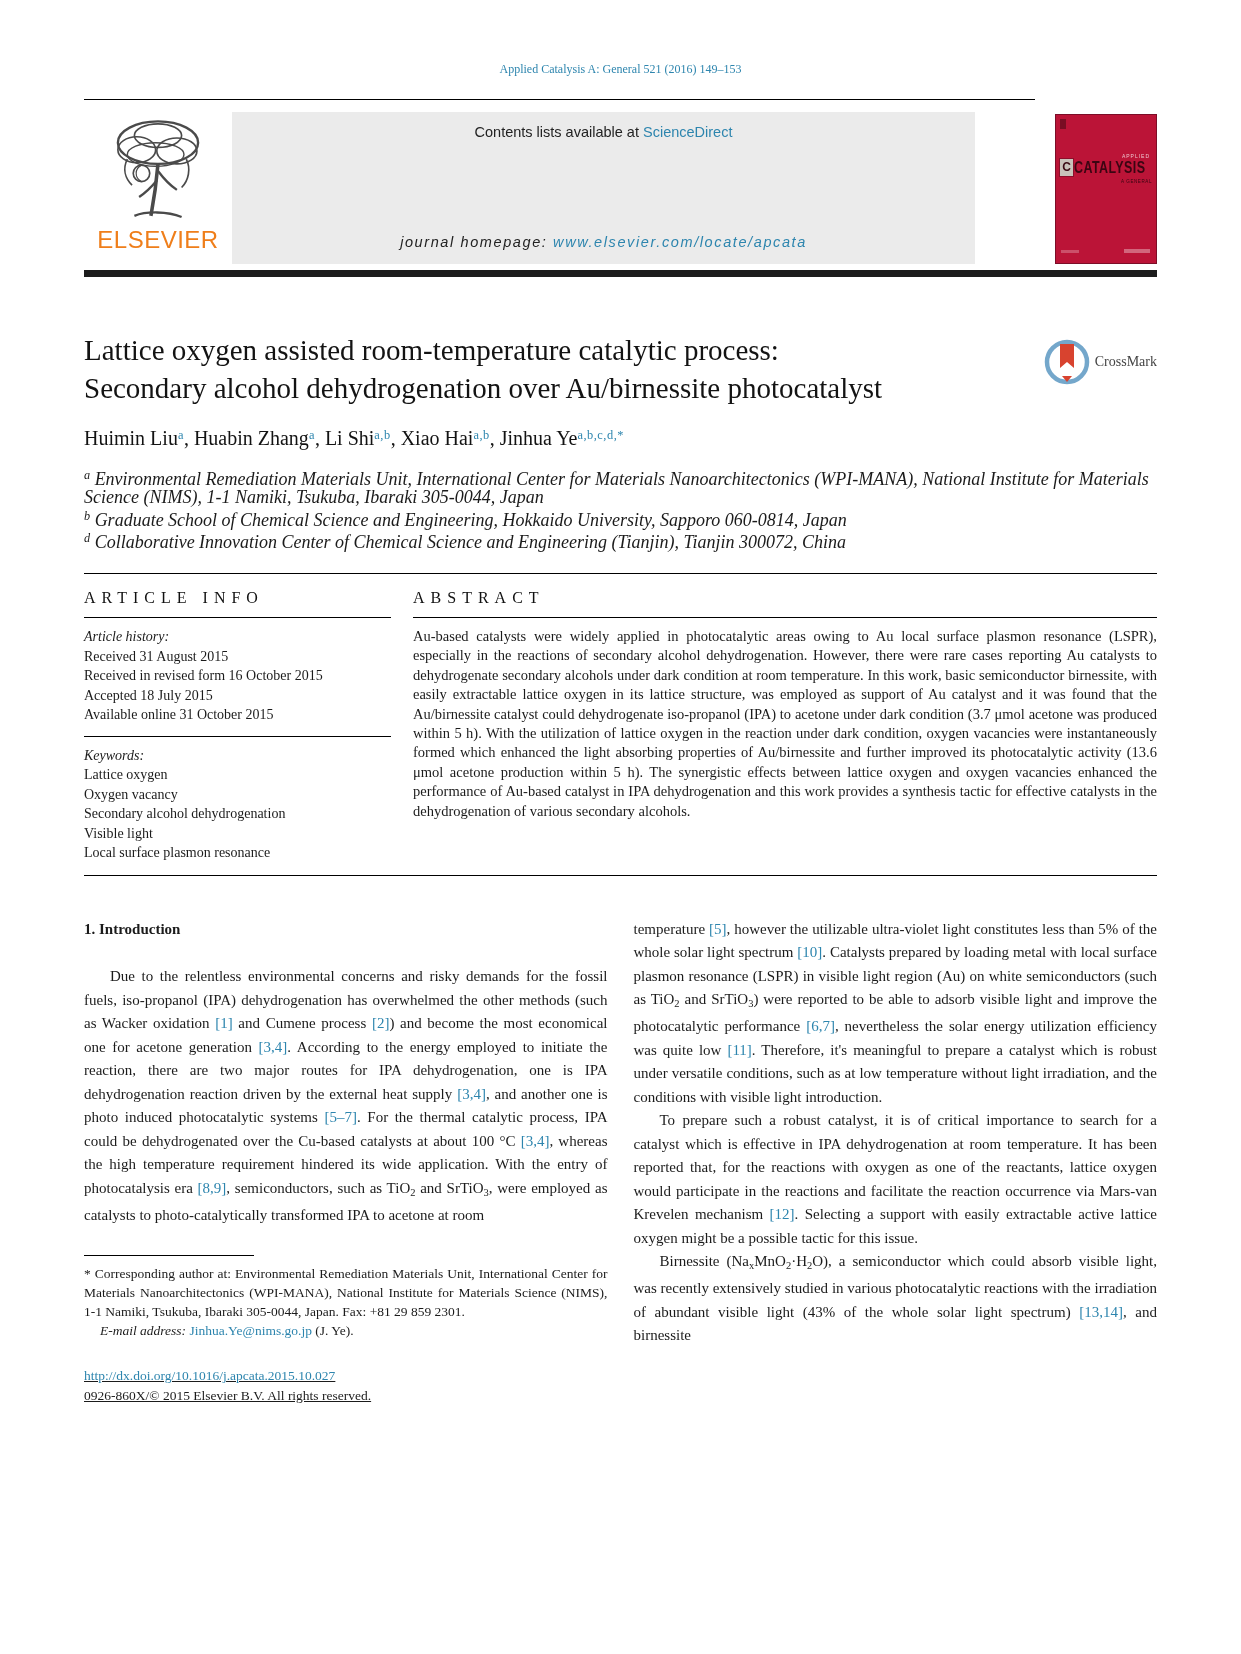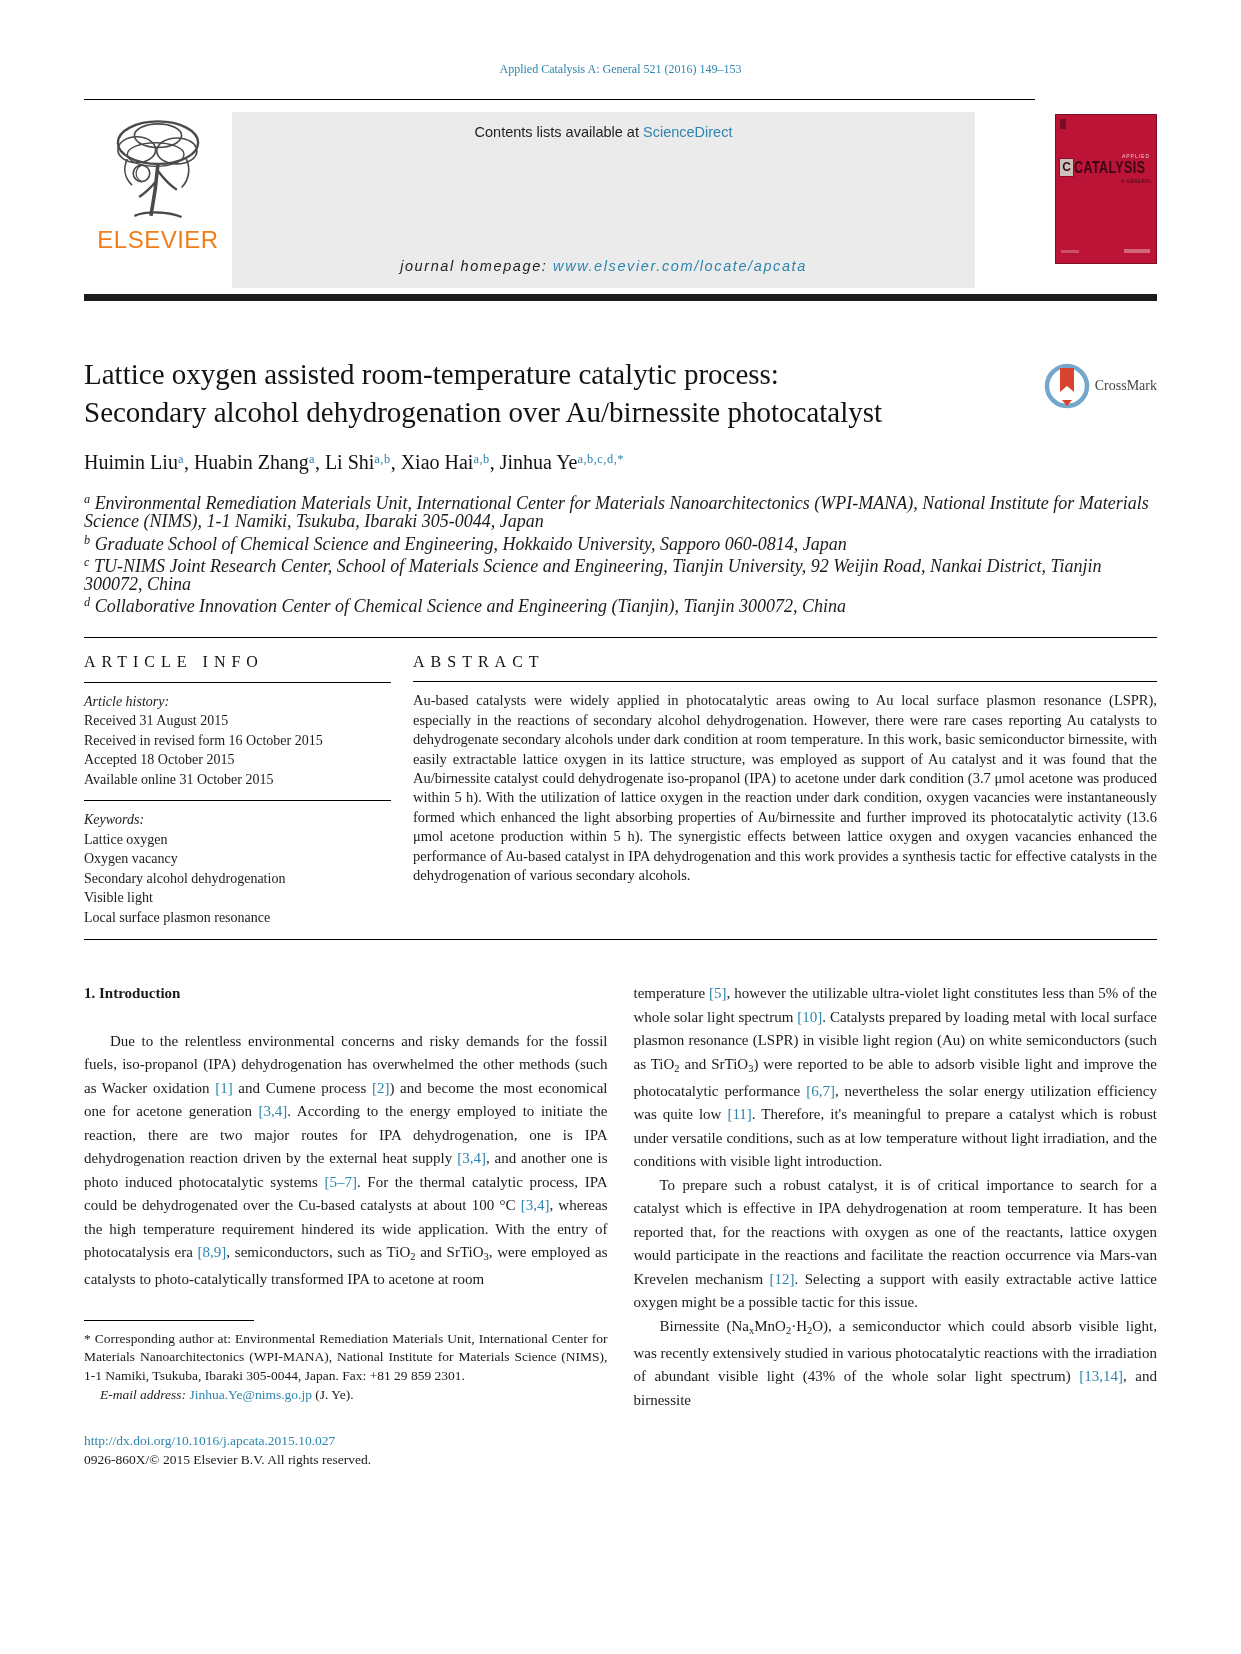--- a/index.html
+++ b/index.html
@@ -13,21 +13,21 @@
     width:1241px;height:1654px;box-sizing:border-box;
     padding:62px 84px 0 84px;position:relative;overflow:hidden;
     font-family:"Liberation Serif", serif;color:#1b1b1b;
     -webkit-font-smoothing:antialiased;
   }
   .citation{text-align:center;font-size:12px;color:var(--c-accent);margin-bottom:22px;}
   .top-rule{border-top:1.5px solid #000;width:calc(100% - 122px);}
   .header-grid{display:grid;grid-template-columns:148px 1fr 102px;margin-top:12px;align-items:start;}
   .logo-col{display:flex;flex-direction:column;align-items:center;width:148px;}
   .elsevier-word{font-family:Liberation Sans, sans-serif;color:var(--c-orange);font-size:24px;letter-spacing:0.5px;margin-top:-4px;font-weight:400;}
-  .banner{background:#ebebeb;margin-right:80px;height:176px;display:flex;flex-direction:column;justify-content:space-between;padding:12px 8px 14px;box-sizing:border-box;text-align:center;}
+  .banner{background:#ebebeb;margin-right:80px;height:152px;display:flex;flex-direction:column;justify-content:space-between;padding:12px 8px 14px;box-sizing:border-box;text-align:center;}
   .contents-line{font-family:"Liberation Sans",sans-serif;font-size:14.5px;color:#222;}
   .journal-title{font-size:30px;color:#111;}
   .homepage-line{font-family:"Liberation Sans",sans-serif;font-size:14.5px;letter-spacing:1.6px;color:#222;font-style:italic;}
   .link{color:var(--c-accent);text-decoration:none;cursor:pointer;}
   .cover{width:102px;height:150px;background:var(--c-cover_red);border:1px solid #7c0e28;box-sizing:border-box;position:relative;margin-top:2px;cursor:pointer;}
   .cover .c-small{position:absolute;top:38px;right:6px;font-family:"Liberation Sans",sans-serif;font-size:5px;color:rgba(255,255,255,0.75);letter-spacing:1px;}
   .cover .c-titlerow{position:absolute;top:44px;left:4px;right:3px;display:flex;align-items:center;}
   .cover .c-box{width:13px;height:17px;background:#c9c2ba;color:#3a0a14;font-family:"Liberation Sans",sans-serif;font-size:12px;font-weight:bold;text-align:center;line-height:17px;margin-right:1px;box-shadow:0 0 0 1px #8c0f2b;}
   .cover .c-title{font-family:"Liberation Sans",sans-serif;font-size:12.5px;font-weight:bold;color:rgba(30,2,10,0.82);letter-spacing:0.4px;transform:scaleY(1.25);transform-origin:left center;}
   .cover .c-sub{position:absolute;top:64px;right:4px;font-family:"Liberation Sans",sans-serif;font-size:4.5px;color:rgba(30,2,10,0.85);letter-spacing:0.6px;}
@@ -58,21 +58,21 @@
   .abs-copyright{text-align:right;margin-top:3px;}
   .bottom-rule{border-top:1px solid #000;}
   .body-grid{display:grid;grid-template-columns:1fr 1fr;column-gap:26px;margin-top:42px;font-size:15px;line-height:23.5px;text-align:justify;}
   .intro-h{font-weight:bold;font-size:15px;margin:0 0 24px 0;}
   .p-indent{text-indent:26px;}
   .p0{margin:0;}
   .footnote-block{margin-top:28px;}
   .fn-rule{width:170px;border-top:1px solid #000;margin-bottom:9px;}
   .fn{font-size:13.5px;line-height:18.8px;text-align:justify;}
   .fn2{text-indent:16px;}
-  .doi-block{margin-top:26px;font-size:13.5px;line-height:19.5px;text-align:left;}
+  .doi-block{margin-top:26px;font-size:13.5px;line-height:19.5px;text-align:left;text-decoration:underline;}
   .doi{color:var(--c-accent);cursor:pointer;}
 </style>
 </head>
 <body>
 
 <div class="page">
 
   <div class="citation">Applied Catalysis A: General 521 (2016) 149–153</div>
   <div class="top-rule"></div>
 
@@ -133,34 +133,33 @@
       </svg>
       <span class="crossmark-label">CrossMark</span>
     </div>
   </div>
 
   <div class="authors"><span>Huimin Liu</span><span class="supref">a</span><span>, Huabin Zhang</span><span class="supref">a</span><span>, Li Shi</span><span class="supref">a,b</span><span>, Xiao Hai</span><span class="supref">a,b</span><span>, Jinhua Ye</span><span class="supref">a,b,c,d,*</span></div>
 
   <div class="affiliations">
     <div><span class="sup">a</span><span> Environmental Remediation Materials Unit, International Center for Materials Nanoarchitectonics (WPI-MANA), National Institute for Materials Science (NIMS), 1-1 Namiki, Tsukuba, Ibaraki 305-0044, Japan</span></div>
     <div><span class="sup">b</span><span> Graduate School of Chemical Science and Engineering, Hokkaido University, Sapporo 060-0814, Japan</span></div>
-    <div><span class="sup">c</span><span> TU-NIMS Joint Research Center, School of Materials Science and Engineering, Tianjin University, 92 Weijin Road, Nankai District, Tianjin 300072, China</span></div>
     <div><span class="sup">d</span><span> Collaborative Innovation Center of Chemical Science and Engineering (Tianjin), Tianjin 300072, China</span></div>
   </div>
 
   <div class="section-rule"></div>
 
   <div class="meta-grid">
     <div class="info-col">
       <div class="sc-heading">ARTICLE INFO</div>
       <div class="head-rule"></div>
       <div class="lbl-italic">Article history:</div>
       <div>Received 31 August 2015</div>
       <div>Received in revised form 16 October 2015</div>
-      <div>Accepted 18 October 2015</div>
+      <div>Accepted 18 July 2015</div>
       <div>Available online 31 October 2015</div>
       <div class="mid-rule"></div>
       <div class="lbl-italic">Keywords:</div>
       <div>Lattice oxygen</div>
       <div>Oxygen vacancy</div>
       <div>Secondary alcohol dehydrogenation</div>
       <div>Visible light</div>
       <div>Local surface plasmon resonance</div>
     </div>
     <div class="abs-col">

